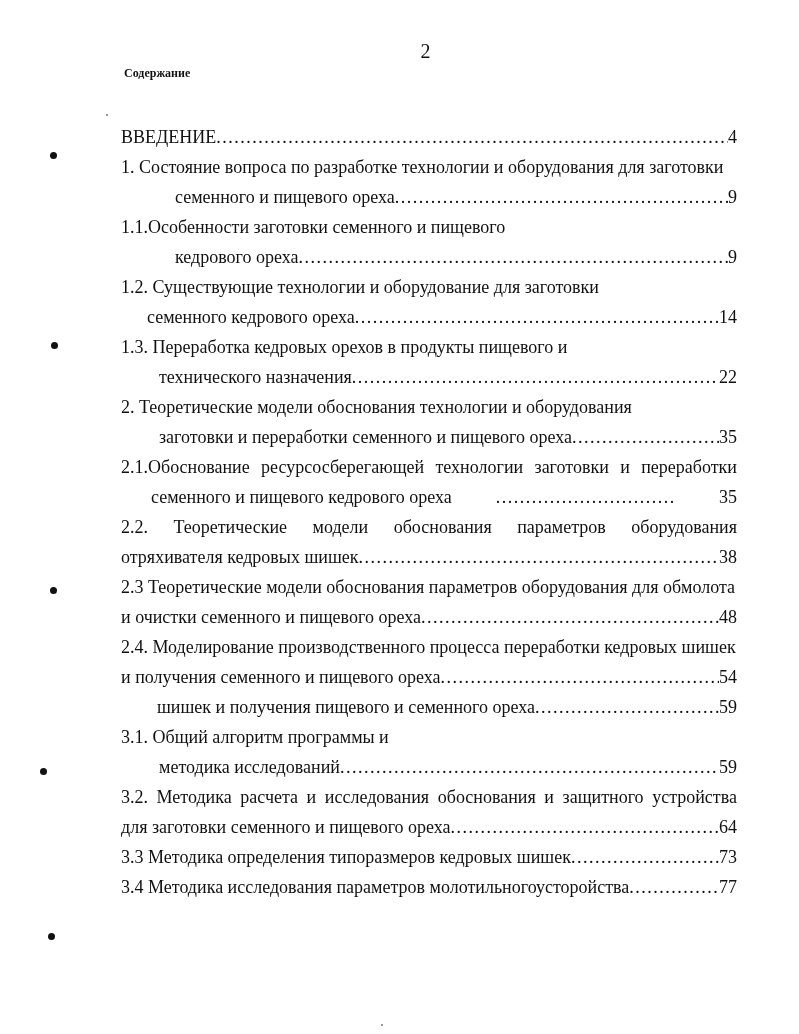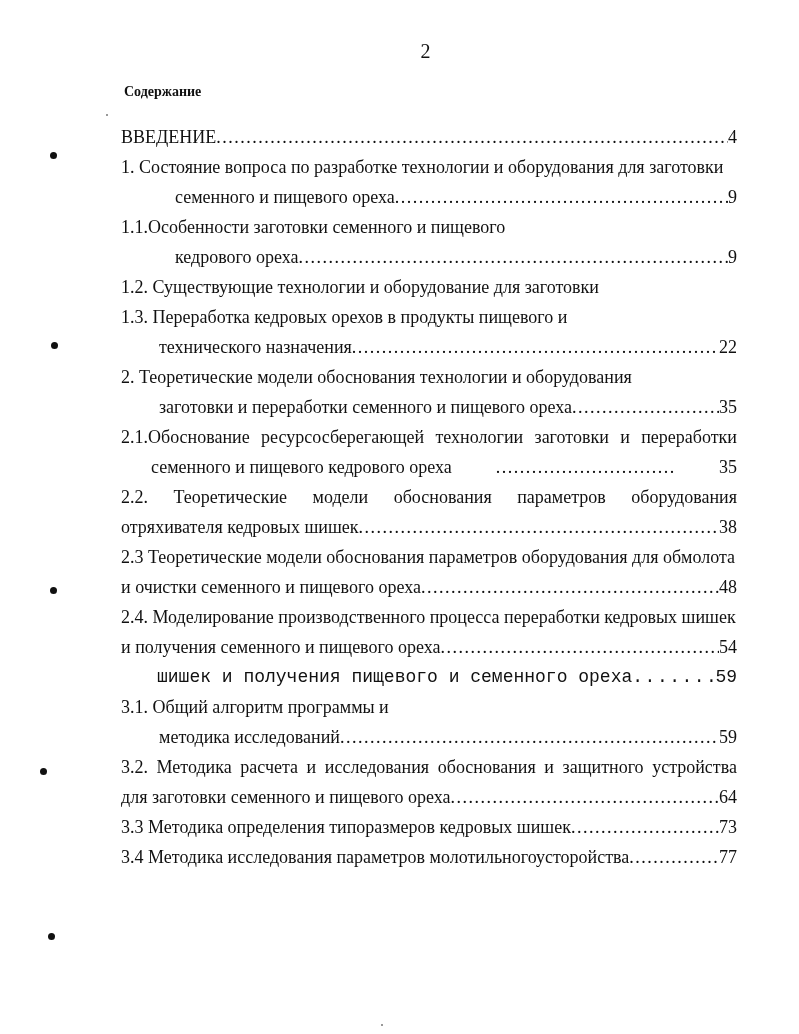--- a/index.html
+++ b/index.html
@@ -20,23 +20,23 @@
       top: 40px;
       left: 0;
       width: 100%;
       padding-left: 52px;
       box-sizing: border-box;
       text-align: center;
       font-size: 20px;
     }
     .toc-title {
       position: absolute;
-      top: 84px;
+      top: 66px;
       left: 124px;
-      font-size: 14px;
+      font-size: 12px;
       font-weight: bold;
     }
     .toc {
       position: absolute;
       top: 122px;
       left: 121px;
       width: 616px;
       font-size: 18px;
     }
     .line {
@@ -58,21 +58,21 @@
       min-width: 10px;
       letter-spacing: 1.5px;
     }
     .line .leader::before {
       content: "..........................................................................................................................................................................................................";
     }
     .line .pg {
       flex: 0 0 auto;
     }
     .ind1 { padding-left: 54px; }
-    .ind2 { padding-left: 36px; font-family: Liberation Mono, monospace; }
+    .ind2 { padding-left: 36px; }
     .ind4 { padding-left: 26px; }
     .ind5 { padding-left: 38px; }
     .ind6 { padding-left: 30px; gap: 44px; }
     .justify .w { display: inline-block; }
 
     .margin-dot {
       position: absolute;
       width: 7px;
       height: 7px;
       background: #111;
@@ -117,20 +117,25 @@
         </div>
         <div class="line ind1">
           <span class="text">кедрового ореха</span>
           <span class="leader"></span>
           <span class="pg">9</span>
         </div>
       </div>
       <div>
         <div class="line">
           <span class="text">1.2. Существующие технологии и оборудование для заготовки</span>
+        </div>
+        <div class="line ind4">
+          <span class="text">семенного кедрового ореха</span>
+          <span class="leader"></span>
+          <span class="pg">14</span>
         </div>
       </div>
       <div>
         <div class="line">
           <span class="text">1.3. Переработка кедровых орехов в продукты пищевого и</span>
         </div>
         <div class="line ind5">
           <span class="text">технического назначения</span>
           <span class="leader"></span>
           <span class="pg">22</span>

